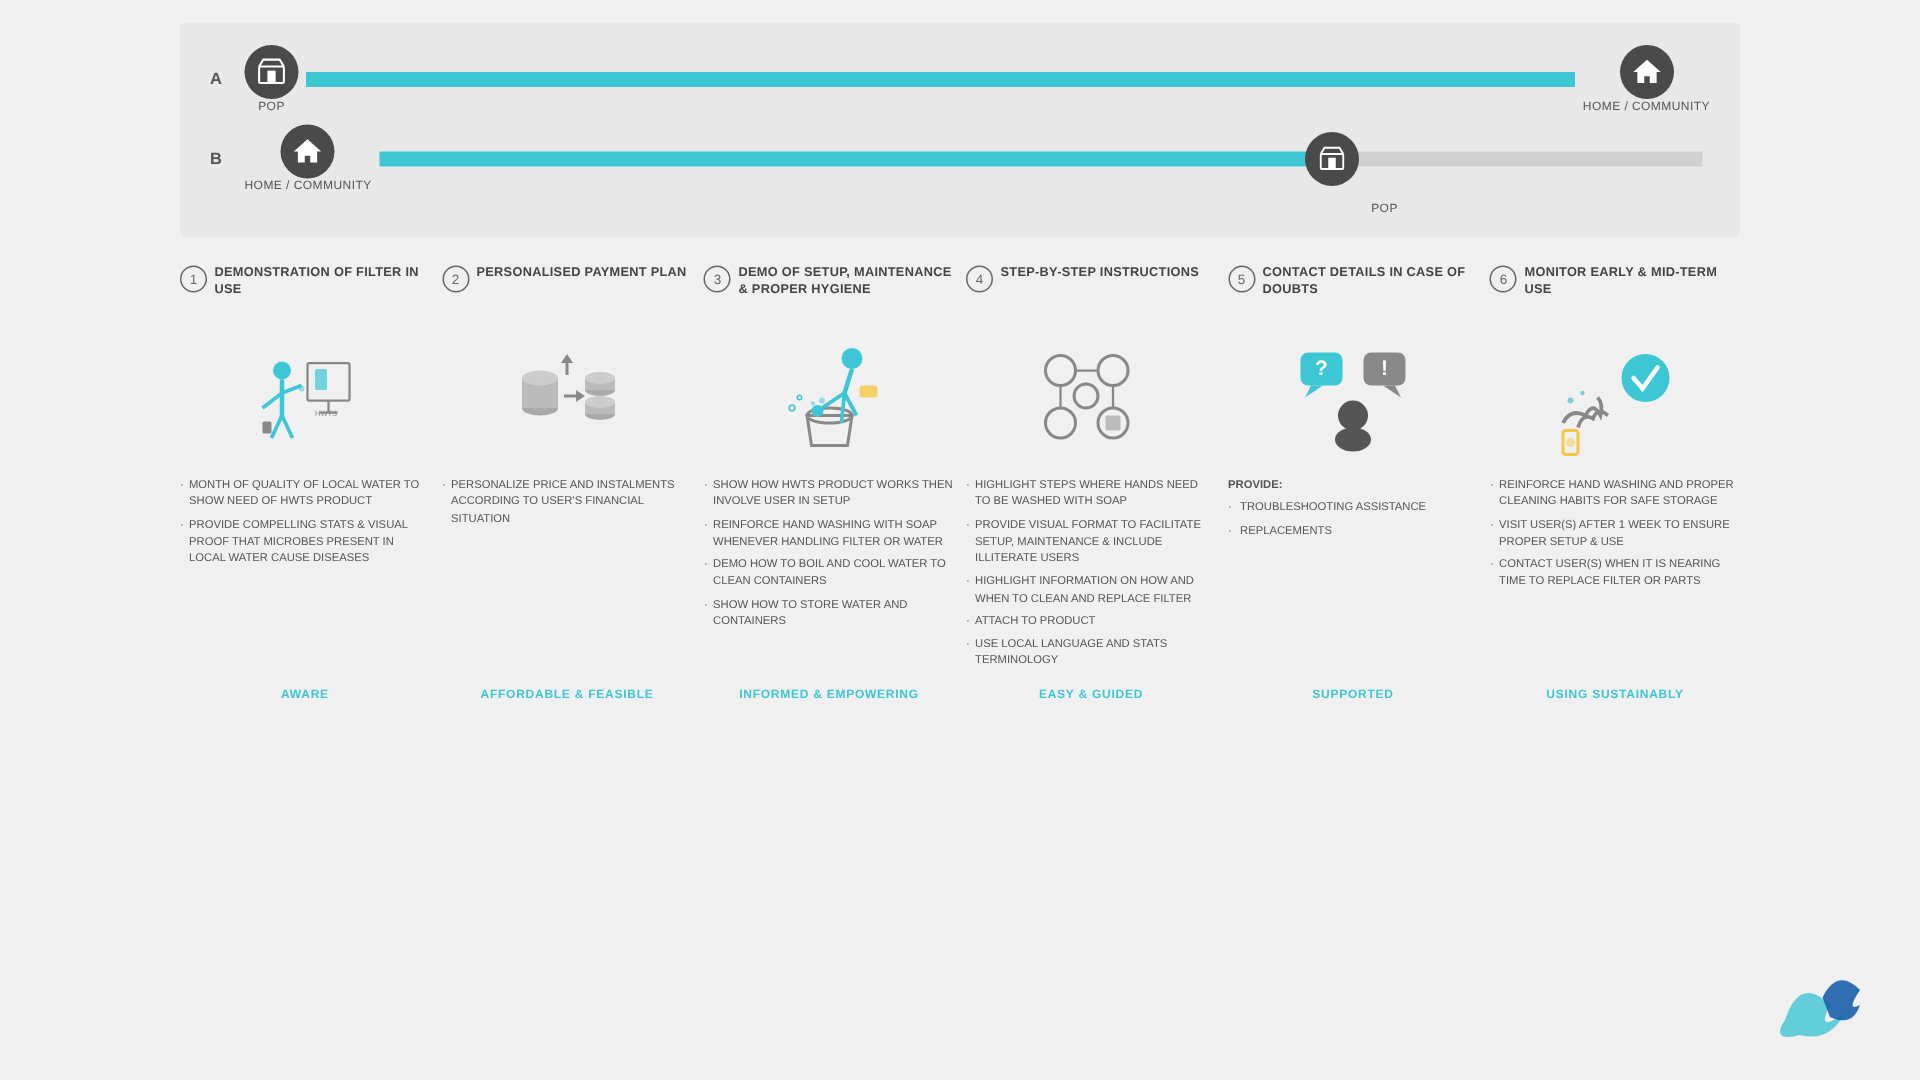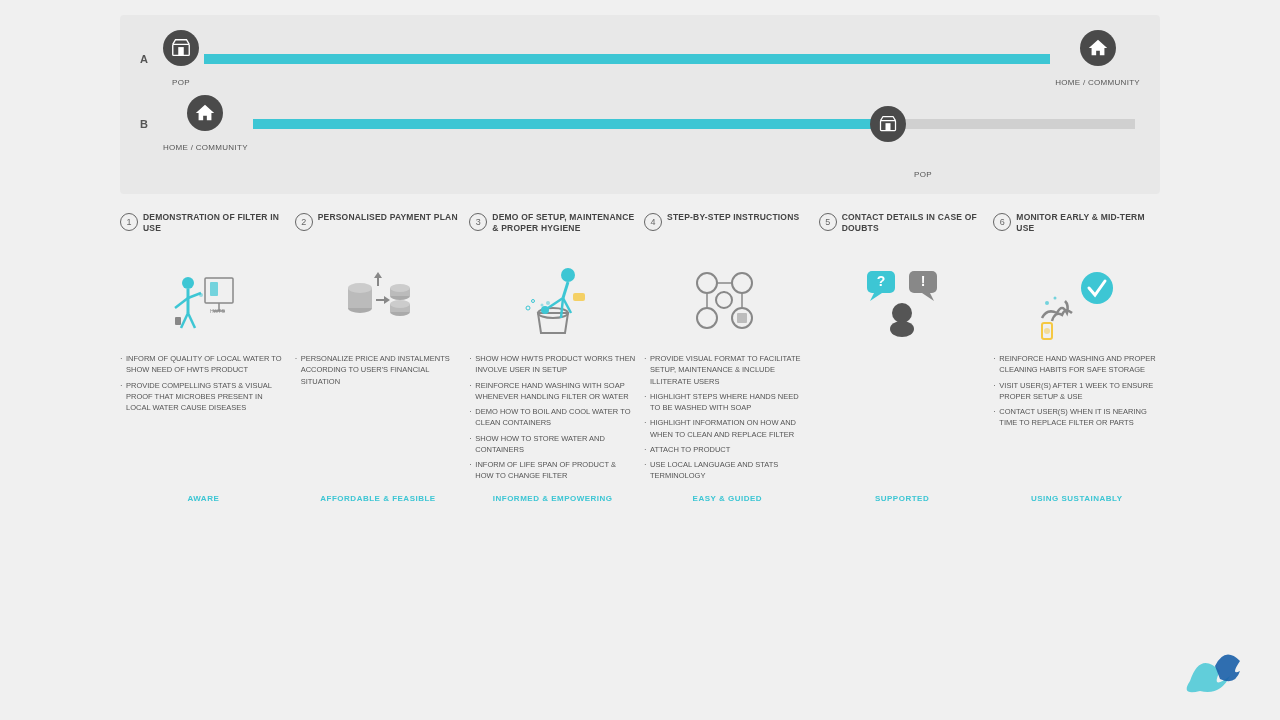--- a/index.html
+++ b/index.html
@@ -73,21 +73,21 @@
       align-items: center;
       justify-content: center;
       flex-shrink: 0;
       z-index: 2;
     }
 
     .timeline-icon-label {
       font-size: 8px;
       color: #555;
       text-align: center;
-      margin-top: 12px;
+      margin-top: 0;
       letter-spacing: 0.3px;
     }
 
     .icon-group {
       display: flex;
       flex-direction: column;
       align-items: center;
     }
 
     
@@ -305,21 +305,21 @@
 
           <rect x="47" y="19" width="8" height="14" rx="1" fill="#3dc6d4" opacity="0.7"></rect>
           <text x="47" y="50" font-size="5" fill="#888">HWTS</text>
 
           <rect x="12" y="54" width="6" height="8" rx="1" fill="#888"></rect>
 
           <circle cx="38" cy="32" r="2" fill="#3dc6d4" opacity="0.5"></circle>
         </svg>
       </div>
       <div class="step-bullets">
-        <p>INFORM OF QUALITY OF LOCAL WATER TO SHOW NEED OF HWTS PRODUCT</p>
+        <p>MONTH OF QUALITY OF LOCAL WATER TO SHOW NEED OF HWTS PRODUCT</p>
         <p>PROVIDE COMPELLING STATS &amp; VISUAL PROOF THAT MICROBES PRESENT IN LOCAL WATER CAUSE DISEASES</p>
       </div>
       <div class="step-category">AWARE</div>
     </div>
 
     <div class="step-col">
       <div class="step-header">
         <div class="step-number">2</div>
         <div class="step-title">PERSONALISED PAYMENT PLAN</div>
       </div>
@@ -380,21 +380,20 @@
 
           <circle cx="15" cy="45" r="2" fill="none" stroke="#3dc6d4" stroke-width="1"></circle>
           <circle cx="20" cy="38" r="1.5" fill="none" stroke="#3dc6d4" stroke-width="1"></circle>
         </svg>
       </div>
       <div class="step-bullets">
         <p>SHOW HOW HWTS PRODUCT WORKS THEN INVOLVE USER IN SETUP</p>
         <p>REINFORCE HAND WASHING WITH SOAP WHENEVER HANDLING FILTER OR WATER</p>
         <p>DEMO HOW TO BOIL AND COOL WATER TO CLEAN CONTAINERS</p>
         <p>SHOW HOW TO STORE WATER AND CONTAINERS</p>
-        <p>INFORM OF LIFE SPAN OF PRODUCT &amp; HOW TO CHANGE FILTER</p>
       </div>
       <div class="step-category">INFORMED &amp; EMPOWERING</div>
     </div>
 
     <div class="step-col">
       <div class="step-header">
         <div class="step-number">4</div>
         <div class="step-title">STEP-BY-STEP INSTRUCTIONS</div>
       </div>
       <div class="step-icon-area">
@@ -412,22 +411,22 @@
           <line x1="20" y1="30" x2="20" y2="45" stroke="#888" stroke-width="1.5"></line>
           <line x1="55" y1="30" x2="55" y2="45" stroke="#888" stroke-width="1.5"></line>
 
           <rect x="50" y="50" width="10" height="10" rx="1" fill="#888" opacity="0.5"></rect>
 
           <line x1="30" y1="37" x2="29" y2="37" stroke="#888" stroke-width="1"></line>
           <line x1="37" y1="29" x2="37" y2="28" stroke="#888" stroke-width="1"></line>
         </svg>
       </div>
       <div class="step-bullets">
+        <p>HIGHLIGHT STEPS WHERE HANDS NEED TO BE WASHED WITH SOAP</p>
         <p>PROVIDE VISUAL FORMAT TO FACILITATE SETUP, MAINTENANCE &amp; INCLUDE ILLITERATE USERS</p>
-        <p>HIGHLIGHT STEPS WHERE HANDS NEED TO BE WASHED WITH SOAP</p>
         <p>HIGHLIGHT INFORMATION ON HOW AND WHEN TO CLEAN AND REPLACE FILTER</p>
         <p>ATTACH TO PRODUCT</p>
         <p>USE LOCAL LANGUAGE AND STATS TERMINOLOGY</p>
       </div>
       <div class="step-category">EASY &amp; GUIDED</div>
     </div>
 
     <div class="step-col">
       <div class="step-header">
         <div class="step-number">5</div>
@@ -442,20 +441,25 @@
 
           <rect x="5" y="8" width="28" height="22" rx="5" fill="#3dc6d4"></rect>
           <polygon points="12,30 8,38 20,30" fill="#3dc6d4"></polygon>
           <text x="19" y="23" text-anchor="middle" font-size="14" fill="white" font-weight="bold">?</text>
 
           <rect x="47" y="8" width="28" height="22" rx="5" fill="#888"></rect>
           <polygon points="68,30 72,38 60,30" fill="#888"></polygon>
           <text x="61" y="23" text-anchor="middle" font-size="14" fill="white" font-weight="bold">!</text>
         </svg>
       </div>
+      <div class="step-bullets">
+        <p style="font-weight:bold;padding-left:0;">PROVIDE:</p>
+        <p style="padding-left:8px;">TROUBLESHOOTING ASSISTANCE</p>
+        <p style="padding-left:8px;">REPLACEMENTS</p>
+      </div>
       <div class="step-category">SUPPORTED</div>
     </div>
 
     <div class="step-col">
       <div class="step-header">
         <div class="step-number">6</div>
         <div class="step-title">MONITOR EARLY &amp; MID-TERM USE</div>
       </div>
       <div class="step-icon-area">
 

